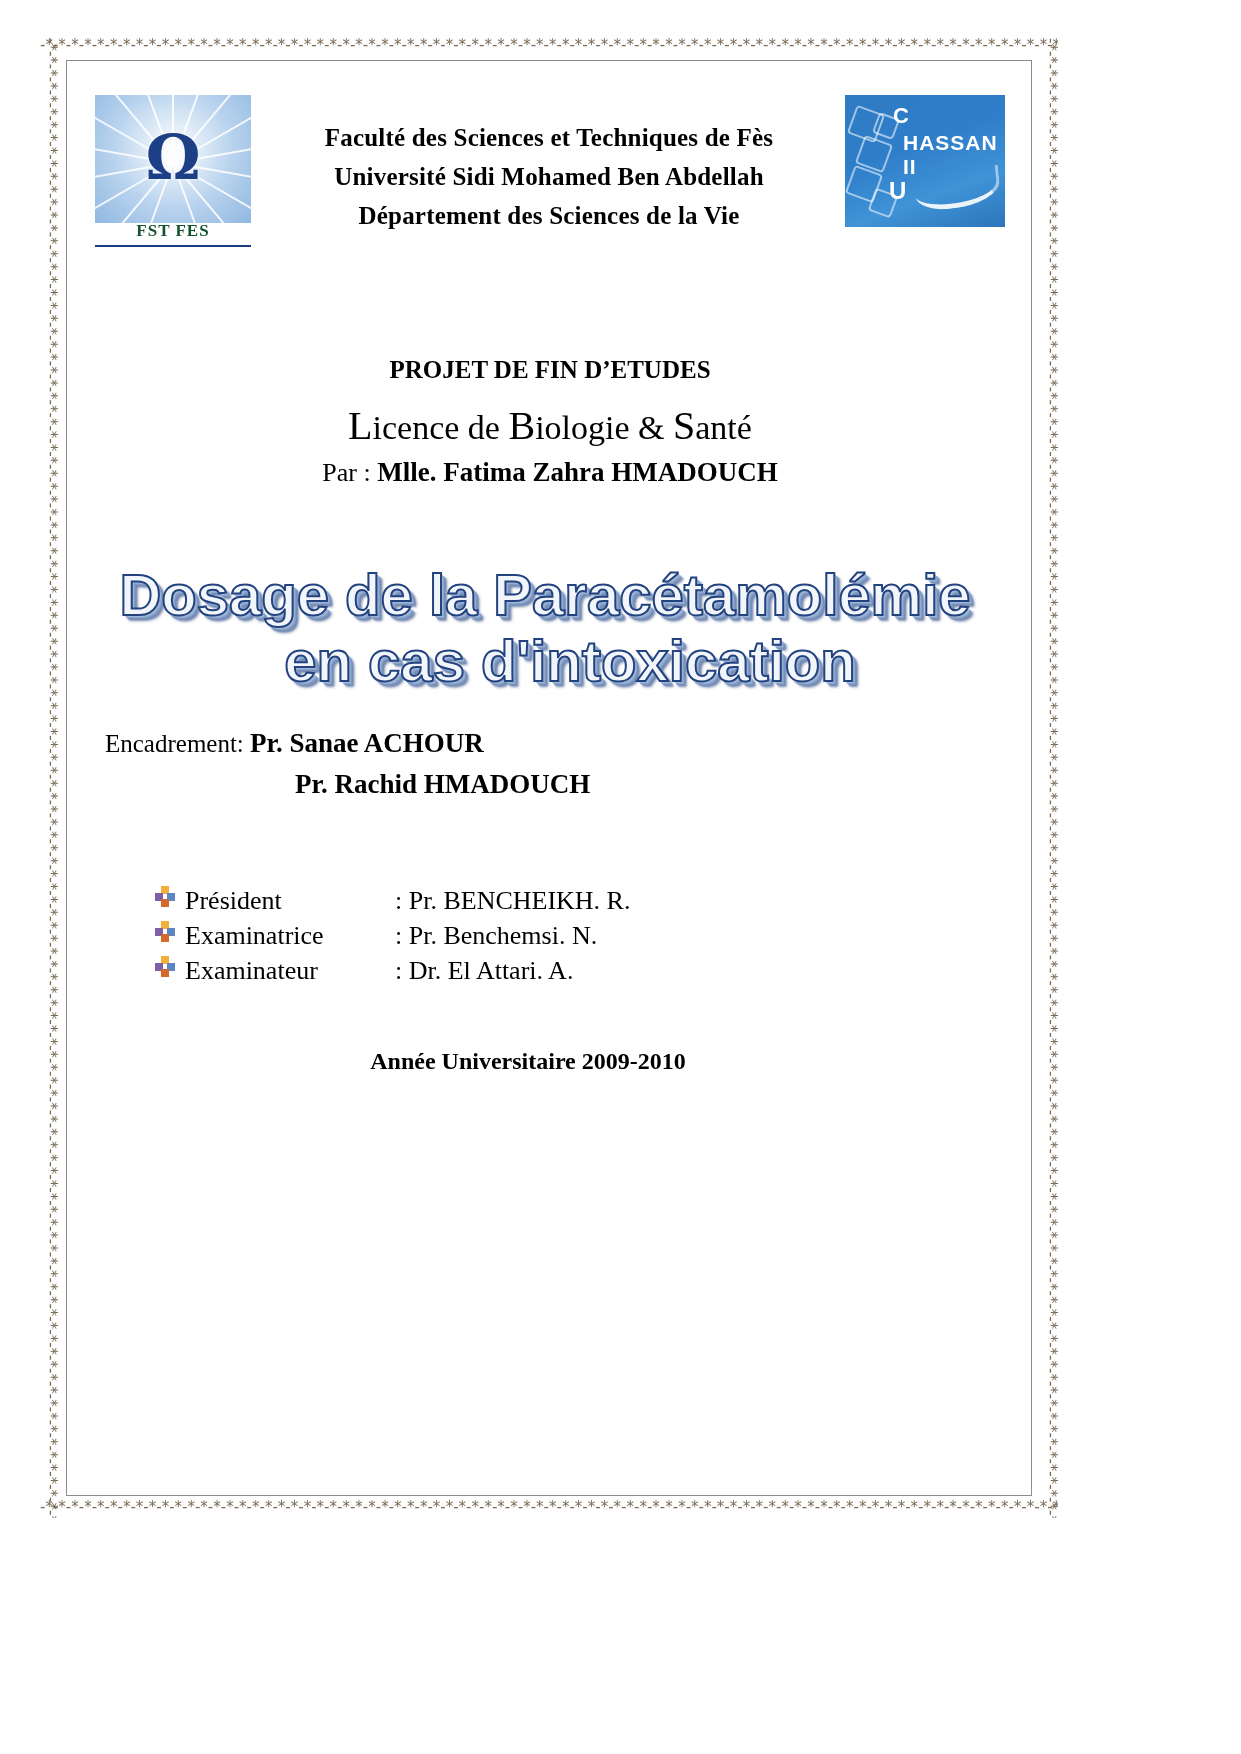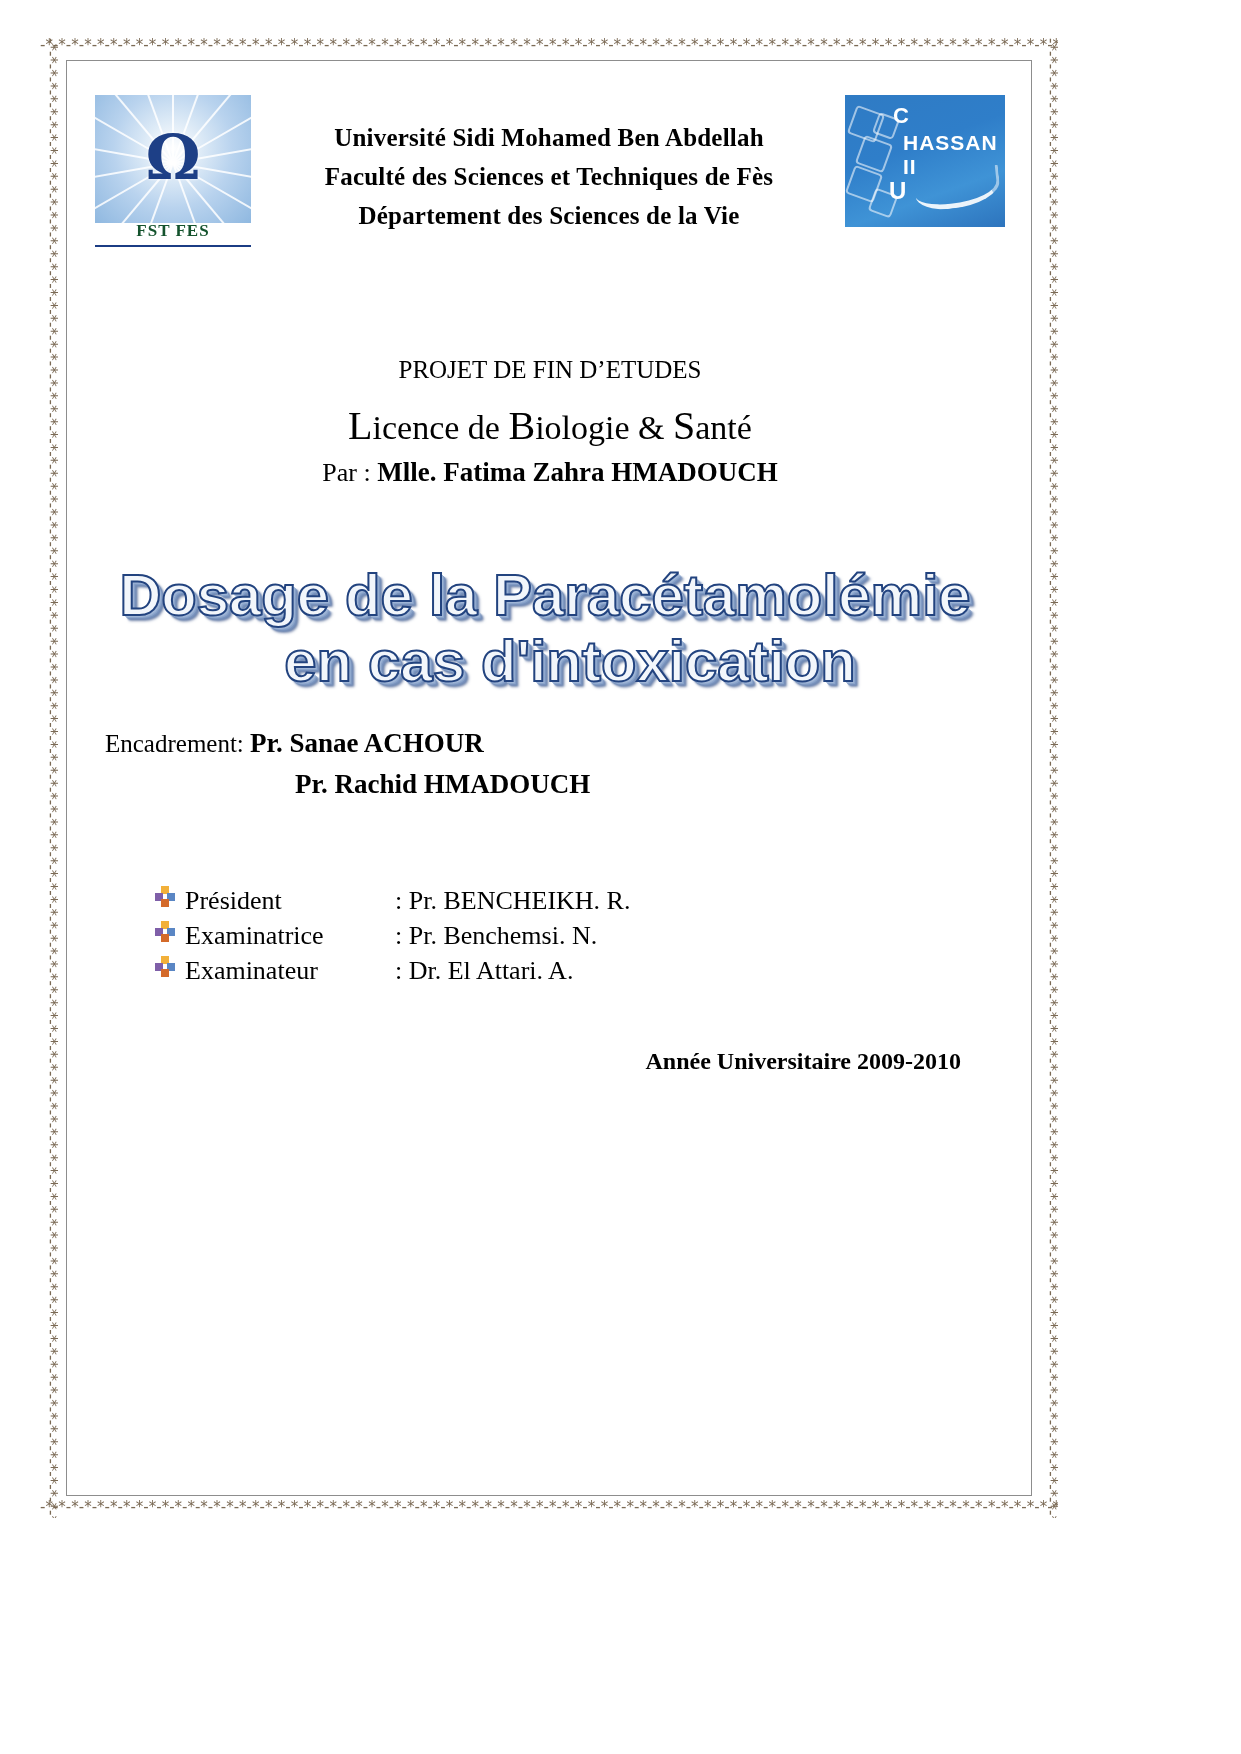--- a/index.html
+++ b/index.html
@@ -181,21 +181,21 @@
     border-right: 3px solid rgba(255,255,255,0.5);
     border-radius: 0 0 60% 40%;
     transform: rotate(-6deg);
   }
 
   
   .pfe {
     text-align: center;
     margin-top: 86px;
     font-size: 25px;
-    font-weight: normal;
+    font-weight: bold;
     font-family: "Liberation Serif", serif;
   }
   .licence {
     text-align: center;
     margin-top: 18px;
     font-size: 34px;
     font-family: "Liberation Serif", serif;
   }
   .licence .cap { font-size: 40px; }
 
@@ -281,21 +281,21 @@
   .bullet .b1 { left: 6px; top: 0;  width: 8px; height: 8px; background: #f2b03a; }
   .bullet .b2 { left: 0;  top: 7px; width: 8px; height: 8px; background: #7f5fa8; }
   .bullet .b3 { left: 12px; top: 7px; width: 8px; height: 8px; background: #5a86c4; }
   .bullet .b4 { left: 6px; top: 13px; width: 8px; height: 8px; background: #d46a2a; }
 
   .jury-role { display: inline-block; width: 210px; }
   .jury-name { display: inline-block; }
 
   .annee {
     margin-top: 62px;
-    text-align: right;
+    text-align: center;
     padding-right: 44px;
     font-size: 24px;
     font-weight: bold;
     font-family: "Liberation Serif", serif;
   }
 </style>
 </head>
 <body>
 
 <div class="page-frame">
@@ -329,22 +329,22 @@
         <span class="ray" style="transform:rotate(210deg)"></span>
         <span class="ray" style="transform:rotate(230deg)"></span>
         <span class="ray" style="transform:rotate(250deg)"></span>
         <span class="emblem">Ω</span>
       </div>
       <div class="fst-label">FST FES</div>
       <div class="underbar"></div>
     </div>
 
     <div class="header-text">
+      <div>Faculté des Sciences et Techniques de Fès</div>
       <div>Université Sidi Mohamed Ben Abdellah</div>
-      <div>Faculté des Sciences et Techniques de Fès</div>
       <div>Département des Sciences de la Vie</div>
     </div>
 
     <div class="logo-right">
       <span class="hex" style="left:6px;  top:14px;"></span>
       <span class="hex" style="left:14px; top:44px;"></span>
       <span class="hex" style="left:4px;  top:74px;"></span>
       <span class="hex" style="left:26px; top:96px; width:20px; height:20px;"></span>
       <span class="hex" style="left:30px; top:20px; width:18px; height:18px;"></span>
       <span class="cu-c">C</span>

